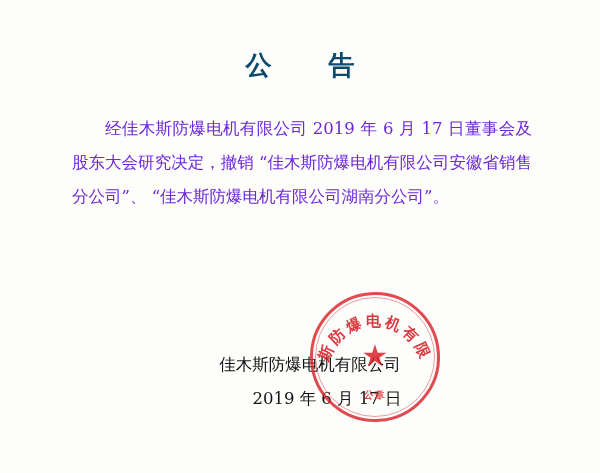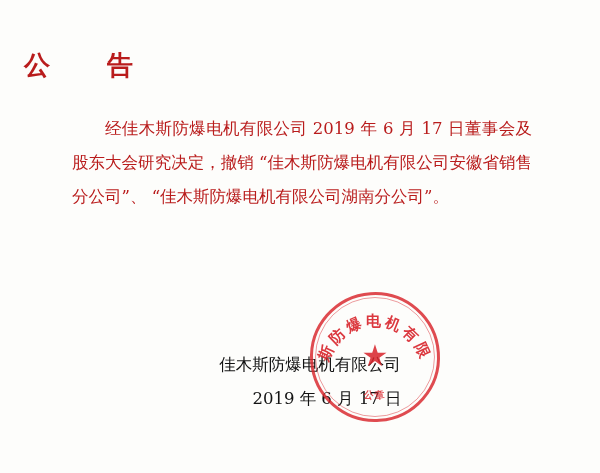--- a/index.html
+++ b/index.html
@@ -17,36 +17,36 @@
     position: relative;
     width: 600px;
     height: 473px;
     background: #fdfdfb;
   }
   #title {
     position: absolute;
     top: 48px;
     left: 0;
     width: 600px;
-    text-align: left;
+    text-align: center;
     font-size: 26px;
     font-weight: bold;
     letter-spacing: 24px;
     text-indent: 24px;
-    color: #b91c1c;
+    color: #0c4a6e;
     font-family: "DejaVu Serif", "Liberation Serif", serif;
   }
   #body-text {
     position: absolute;
     top: 112px;
     left: 72px;
     width: 460px;
     font-size: 16.5px;
     line-height: 34px;
-    color: #b91c1c;
+    color: #6d28d9;
     text-align: justify;
   }
   #body-text p {
     margin: 0;
     text-indent: 2em;
     text-align: justify;
     text-justify: inter-ideograph;
   }
   #signature-block {
     position: absolute;

